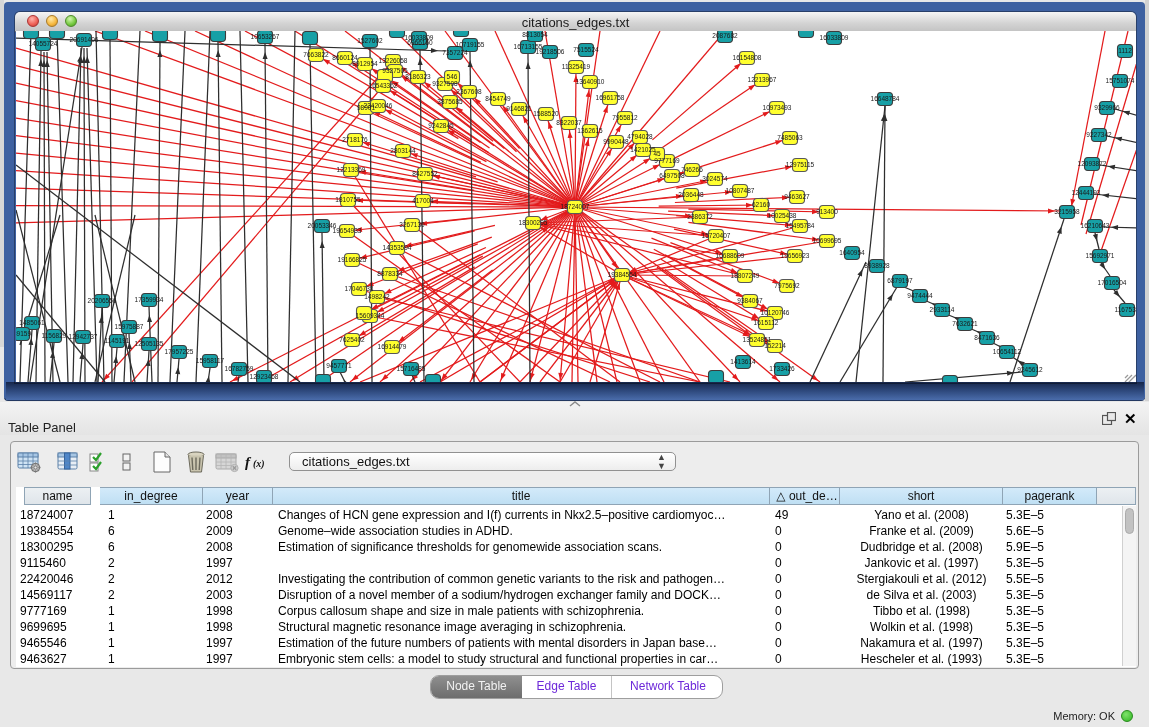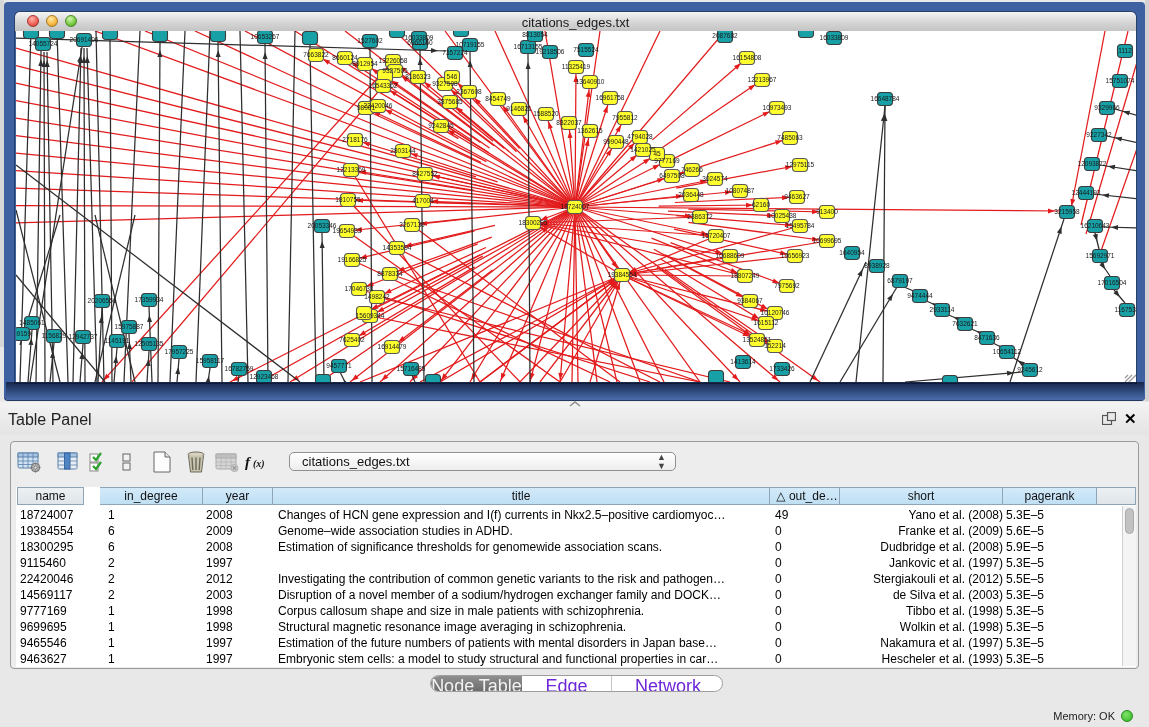--- a/index.html
+++ b/index.html
@@ -8,36 +8,36 @@
 #bluebottom{position:absolute;left:6px;top:382px;width:1138px;height:18px;background:linear-gradient(#16264a,#2c4679 45%,#4a6cab)}
 #grayl{position:absolute;left:0;top:0;width:4px;height:347px;background:#d7d7d7}
 #grayr{position:absolute;left:1145px;top:0;width:4px;height:401px;background:#d2d2d2}
 #macwin{position:absolute;left:15px;top:12px;width:1121px;height:371px;border-radius:5px 5px 0 0;overflow:hidden;box-shadow:0 0 0 1px rgba(0,0,0,.35)}
 #titlebar{position:absolute;left:0;top:0;width:100%;height:19.5px;background:linear-gradient(#f5f5f5,#d3d3d3 60%,#c4c4c4);border-bottom:1px solid #7d7d7d}
 #titlebar .t{position:absolute;left:0;right:0;top:2.5px;text-align:center;font-size:13px;color:#1c1c1c}
 .tl{position:absolute;top:14.5px;width:12px;height:12px;border-radius:50%}
 
 #tp{position:absolute;left:0;top:401px;width:1149px;height:326px;background:#e8e8e8}
 #tphead{position:absolute;left:0;top:1px;width:100%;height:33px;background:linear-gradient(#f3f3f3,#e4e4e4)}
-#tphead .t{position:absolute;left:8px;top:9px;font-size:16px;color:#222}
+#tphead .t{position:absolute;left:8px;top:18px;font-size:13px;color:#222}
 #container{position:absolute;left:10px;top:441px;width:1129px;height:228px;background:#ededed;border:1px solid #9b9b9b;border-radius:4px}
 .ico{position:absolute;top:450px}
 #dd{position:absolute;left:289px;top:452px;width:387px;height:19px;background:linear-gradient(#ffffff,#ededed);border:1px solid #919191;border-radius:5px;font-size:13px;color:#111;line-height:17px;padding-left:12px}
 #dd .ar{position:absolute;right:9px;top:0px;font-size:9px;color:#444;line-height:9px}
 #tbl{position:absolute;left:16px;top:487px;width:1120px;height:180px;background:#fff}
 .hc{position:absolute;top:487px;height:18px;border:1px solid #8fa4b5;border-left:none;font-size:12px;color:#111;text-align:center;line-height:17px;background:linear-gradient(#d3eafa,#bfdff3)}
 .hg{background:linear-gradient(#ecf0f3,#dfe5ea)}
 .row{position:absolute;left:16px;width:1108px;height:16px;font-size:12px;color:#000;white-space:nowrap}
 .row span{position:absolute;top:1px}
 .c0{left:4px}.c1{left:92px}.c2{left:190px}.c3{left:262px}.c4{left:759px}
-.c5{left:824px;width:163px;text-align:right}.c6{left:990px}
+.c5{left:824px;width:163px;text-align:center}.c6{left:990px}
 #vsb{position:absolute;left:1122px;top:506px;width:14px;height:160px;background:#f4f4f4;border-left:1px solid #d0d0d0}
 #vsb .th{position:absolute;left:2px;top:2px;width:9px;height:26px;border-radius:5px;background:#c2c2c2;border:1px solid #ababab}
 
-#tabs{position:absolute;left:430px;top:675px;width:293px;height:17px;border:1px solid #9e9e9e;border-radius:9px;background:#fff;overflow:hidden;font-size:18px}
+#tabs{position:absolute;left:430px;top:675px;width:293px;height:24px;border:1px solid #9e9e9e;border-radius:9px;background:#fff;overflow:hidden;font-size:12px}
 .tab{position:absolute;top:0;height:100%;text-align:center;line-height:20px;color:#6d28d9}
 #tab1{left:0;width:91px;background:linear-gradient(#8f8f8f,#6d6d6d);color:#f2f2f2}
 #tab2{left:91px;width:90px;border-right:1px solid #c4c4c4}
 #tab3{left:181px;width:112px}
 #mem{position:absolute;right:34px;top:710px;font-size:11px;color:#222}
 #memdot{position:absolute;left:1121px;top:710px;width:12px;height:12px;border-radius:50%;background:radial-gradient(circle at 40% 35%,#7fe36b,#2fb520);border:1px solid #268a1b}
 #fi{position:absolute;left:1102px;top:412px;width:14px;height:13px}
 #xi{position:absolute;left:1124px;top:410px;width:15px;height:15px;font-size:15px;font-weight:bold;color:#000}
 </style></head><body>
 <div id="stage">
@@ -767,21 +767,21 @@
         <path d="M6 4v15M11 4v15M16 4v15M1 12h20M1 15.5h20" stroke="#b5b5b5" stroke-width="0.8"></path>
         <circle cx="19.5" cy="18" r="3.6" fill="#cfcfcf" stroke="#b0b0b0"></circle>
         <path d="M17.8 16.3l3.4 3.4M21.2 16.3l-3.4 3.4" stroke="#9a9a9a" stroke-width="1.3"></path>
       </svg></span>
 <span class="ico" style="left:243px"><svg width="30" height="24" viewBox="0 0 30 24">
         <text x="2" y="17" font-family="Liberation Serif, serif" font-style="italic" font-weight="bold" font-size="15" fill="#111">f</text>
         <text x="10" y="17" font-family="Liberation Serif, serif" font-style="italic" font-weight="bold" font-size="10" fill="#111">(x)</text>
       </svg></span>
 <div id="dd">citations_edges.txt<span class="ar">▲<br>▼</span></div>
 <div id="tbl"></div>
-<span class="hc hg" style="left:17px;width:67px;border-left:1px solid #8fa4b5">name</span>
+<span class="hc hg" style="left:24px;width:67px;border-left:1px solid #8fa4b5">name</span>
 <span class="hc" style="left:100px;width:103px">in_degree</span>
 <span class="hc" style="left:203px;width:70px">year</span>
 <span class="hc" style="left:273px;width:497px">title</span>
 <span class="hc" style="left:770px;width:70px;text-align:center;padding-left:5px">△ out_de…</span>
 <span class="hc" style="left:840px;width:163px">short</span>
 <span class="hc" style="left:1003px;width:94px">pagerank</span>
 <span class="hc hg" style="left:1097px;width:39px"></span>
 <div class="row" style="top:507px">
       <span class="c0">18724007</span>
       <span class="c1">1</span>

